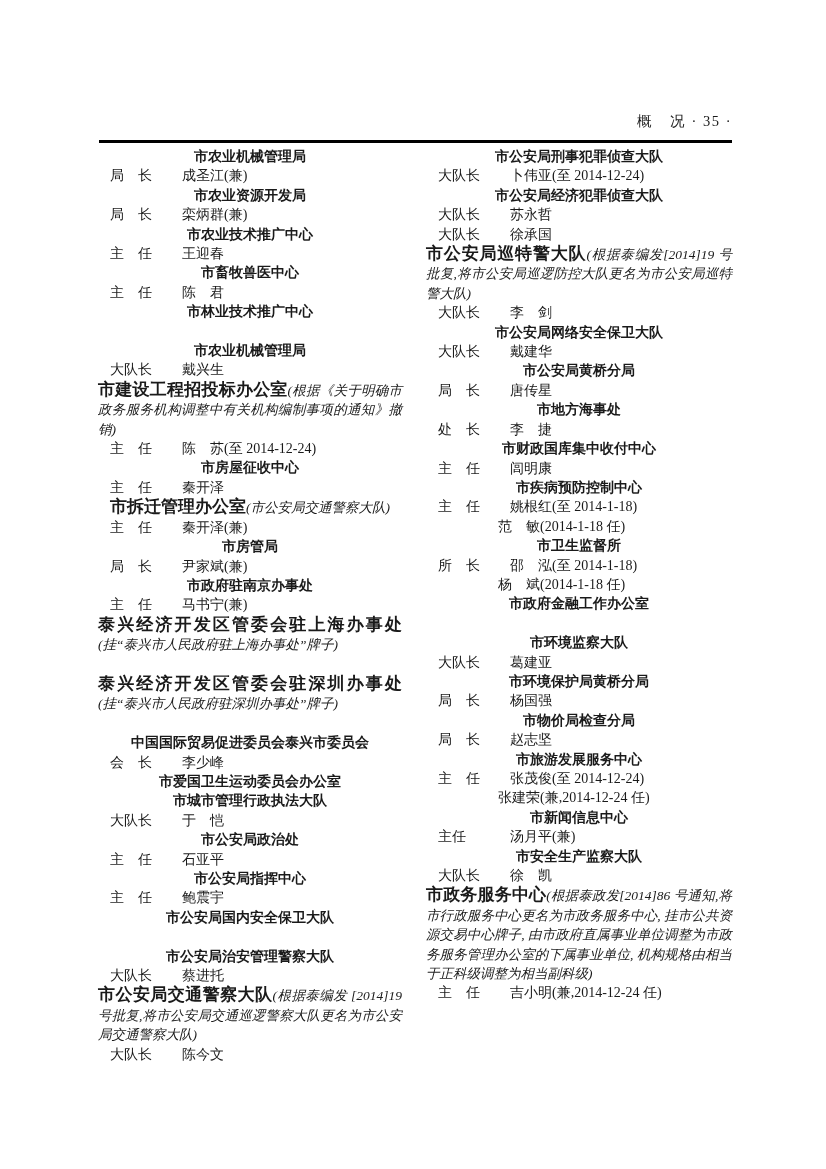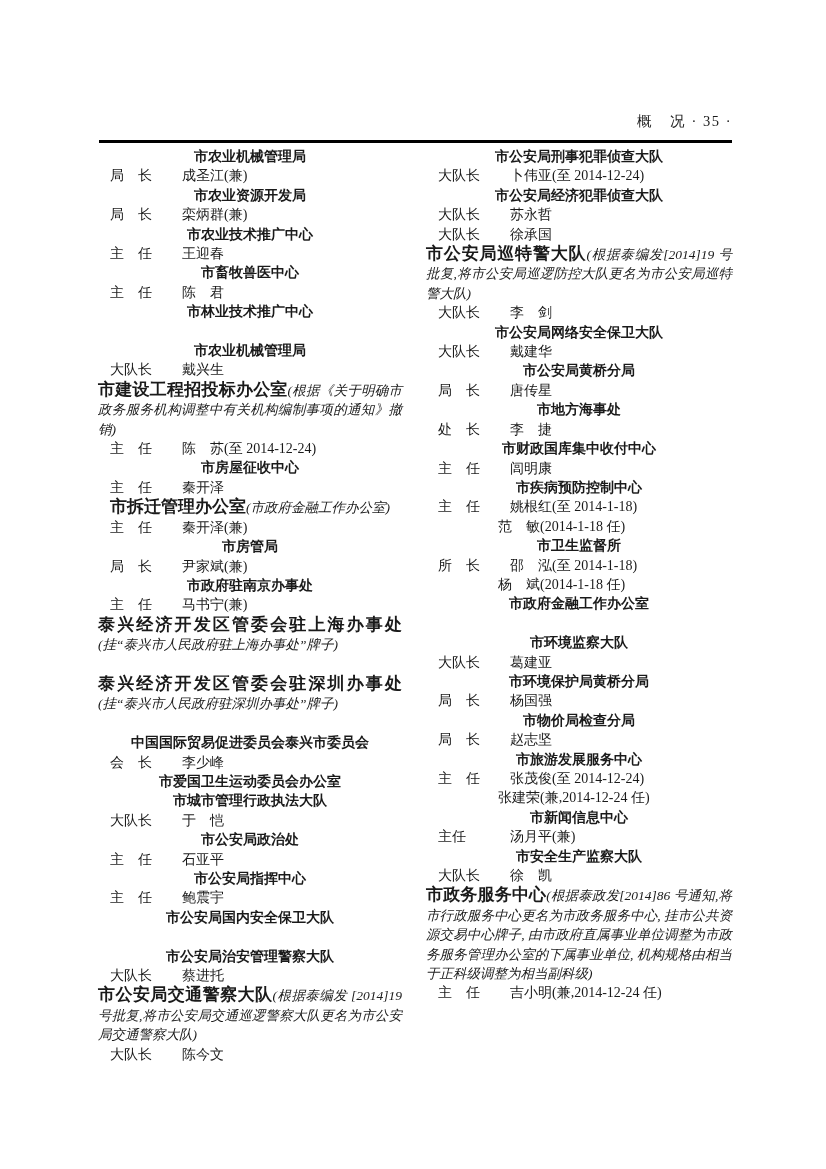--- a/index.html
+++ b/index.html
@@ -63,21 +63,21 @@
     <div class="line heading"><span>市畜牧兽医中心</span></div>
     <div class="line person"><span class="role">主　任</span><span>陈　君</span></div>
     <div class="line heading"><span>市林业技术推广中心</span></div>
     <div class="line blank"></div>
     <div class="line heading"><span>市农业机械管理局</span></div>
     <div class="line person"><span class="role">大队长</span><span>戴兴生</span></div>
     <div class="line para"><span class="org">市建设工程招投标办公室</span><span class="kai">(根据《关于明确市政务服务机构调整中有关机构编制事项的通知》撤销)</span></div>
     <div class="line person"><span class="role">主　任</span><span>陈　苏(至 2014-12-24)</span></div>
     <div class="line heading"><span>市房屋征收中心</span></div>
     <div class="line person"><span class="role">主　任</span><span>秦开泽</span></div>
-    <div class="line heading"><span class="org">市拆迁管理办公室</span><span class="kai">(市政府金融工作办公室)</span></div>
+    <div class="line heading"><span class="org">市拆迁管理办公室</span><span class="kai">(市公安局交通警察大队)</span></div>
     <div class="line person"><span class="role">主　任</span><span>秦开泽(兼)</span></div>
     <div class="line heading"><span>市房管局</span></div>
     <div class="line person"><span class="role">局　长</span><span>尹家斌(兼)</span></div>
     <div class="line heading"><span>市政府驻南京办事处</span></div>
     <div class="line person"><span class="role">主　任</span><span>马书宁(兼)</span></div>
     <div class="line para"><span class="org">泰兴经济开发区管委会驻上海办事处</span><span class="kai">(挂“泰兴市人民政府驻上海办事处”牌子)</span></div>
     <div class="line blank"></div>
     <div class="line para"><span class="org">泰兴经济开发区管委会驻深圳办事处</span><span class="kai">(挂“泰兴市人民政府驻深圳办事处”牌子)</span></div>
     <div class="line blank"></div>
     <div class="line heading"><span>中国国际贸易促进委员会泰兴市委员会</span></div>

